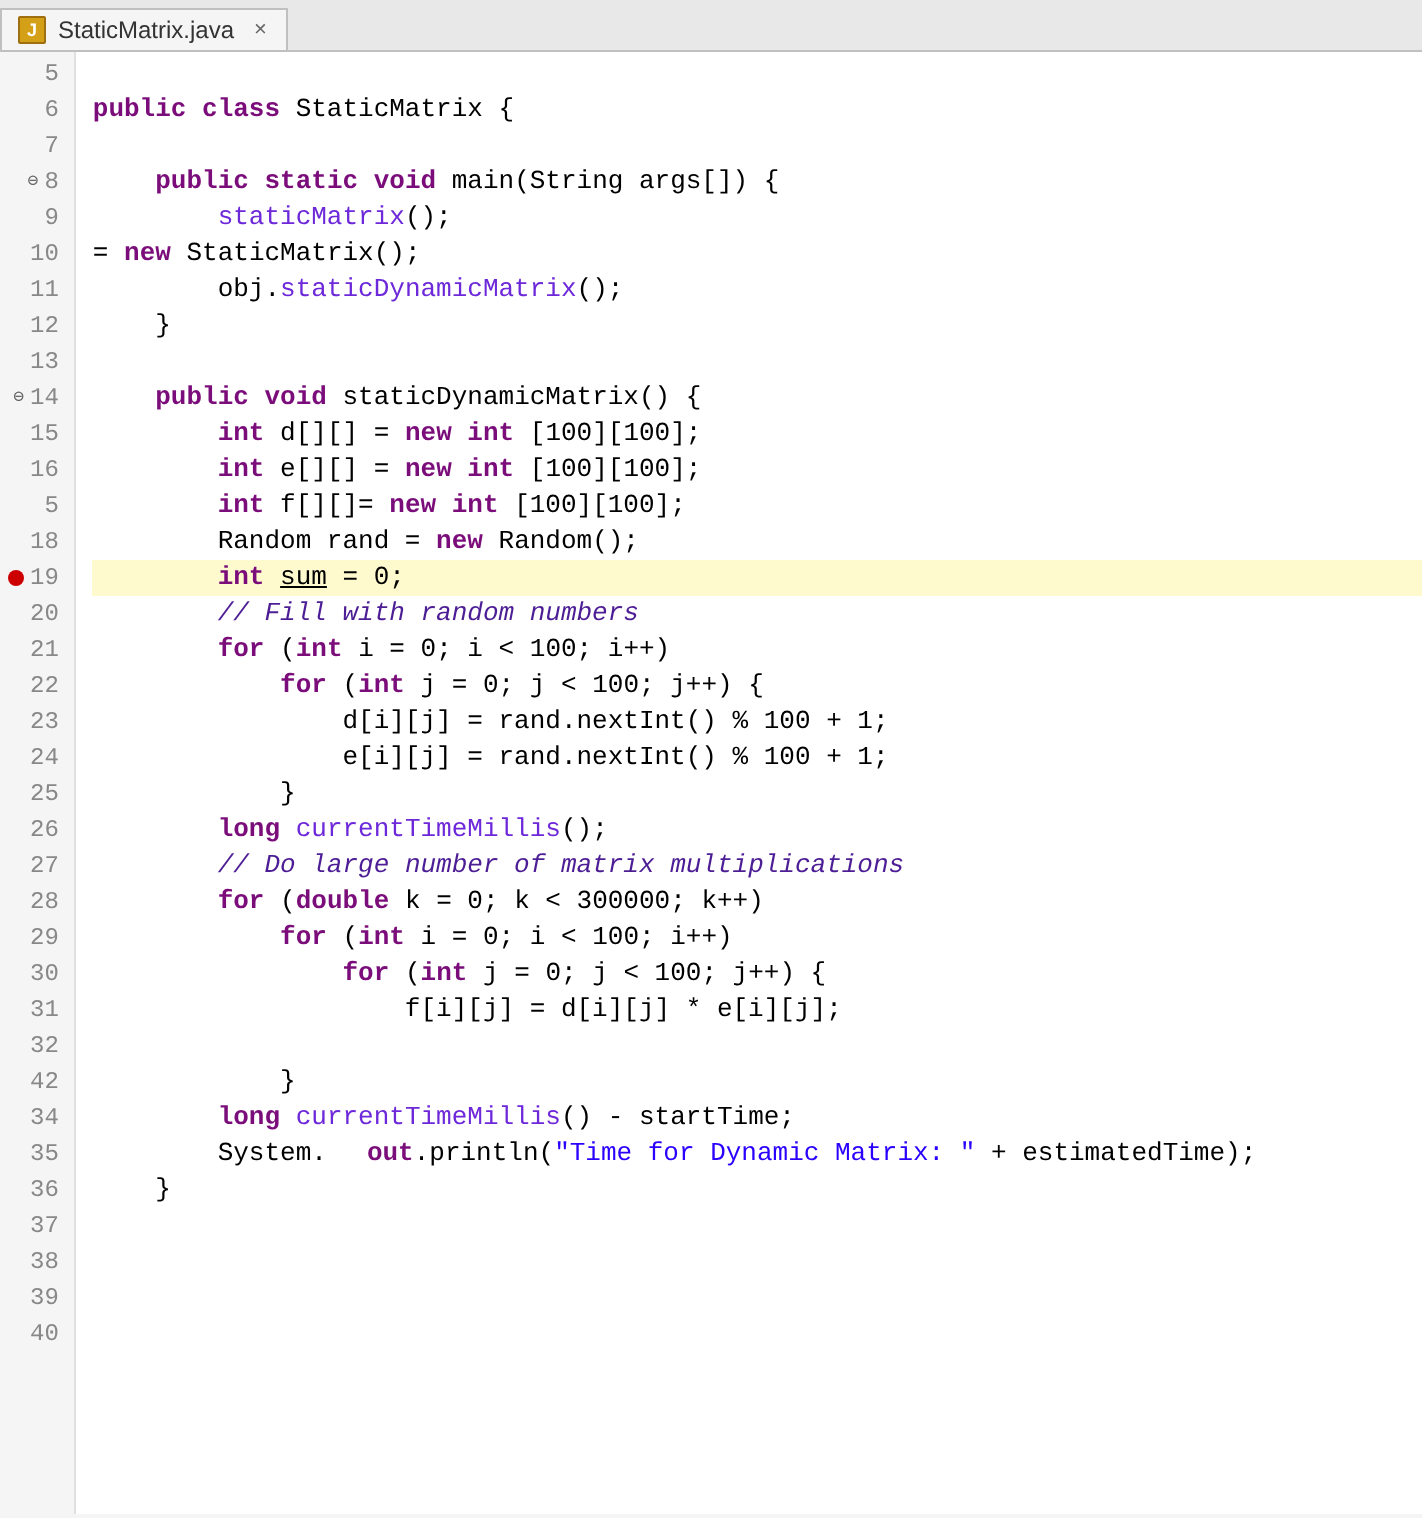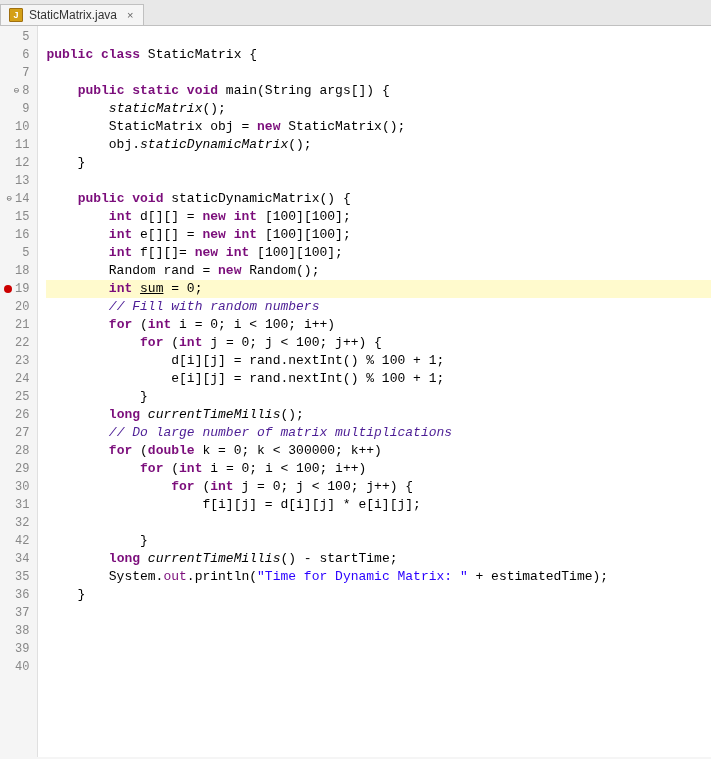--- a/index.html
+++ b/index.html
@@ -98,22 +98,22 @@
       align-items: center;
     }
     .code-line.highlighted {
       background: #fffacd;
     }
     
     .kw { color: #7b0d7b; font-weight: bold; }
     .string { color: #2a00ff; }
     .comment { color: #4c1d95; font-style: italic; }
     .plain { color: #000; }
-    .italic-method { color: #000000; font-style: italic; }
-    .out { color: #7b0d7b; font-weight: normal; }
+    .italic-method { color: #6d28d9; }
+    .out { color: #7b0d7b; font-weight: bold; margin-left: 20px; }
   </style>
 </head>
 <body>
 
 <div class="tab-bar">
   <div class="tab">
     <span class="tab-icon">J</span>
     <span>StaticMatrix.java</span>
     <span class="close-icon">×</span>
   </div>
@@ -246,21 +246,21 @@
 
       <div class="code-line">
         <span class="plain">    </span><span class="kw">public static void </span><span class="plain">main(String args[]) {</span>
       </div>
 
       <div class="code-line">
         <span class="plain">        </span><span class="italic-method">staticMatrix</span><span class="plain">();</span>
       </div>
 
       <div class="code-line">
-        <span class="plain">        StaticMatrix obj </span><span class="plain">= </span><span class="kw">new </span><span class="plain">StaticMatrix();</span>
+        <span class="plain">= </span><span class="kw">new </span><span class="plain">StaticMatrix();</span>
       </div>
 
       <div class="code-line">
         <span class="plain">        obj.</span><span class="italic-method">staticDynamicMatrix</span><span class="plain">();</span>
       </div>
 
       <div class="code-line">
         <span class="plain">    }</span>
       </div>
 

